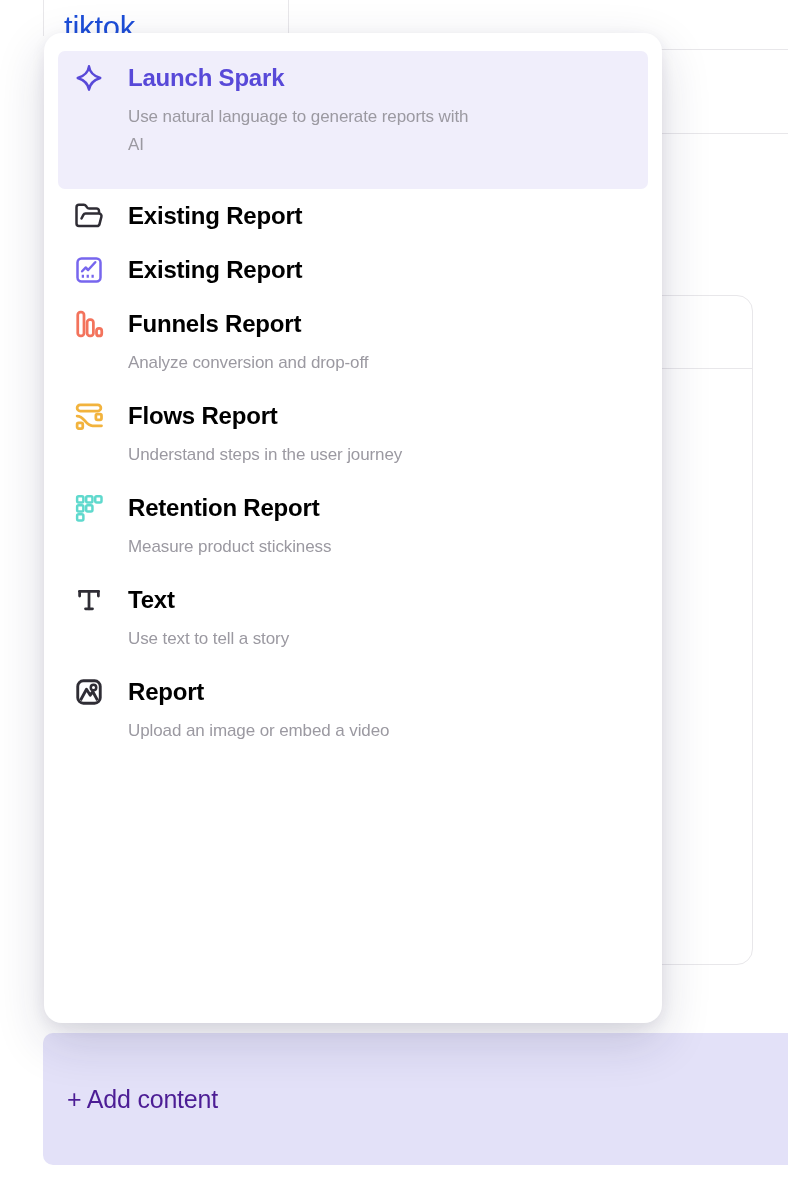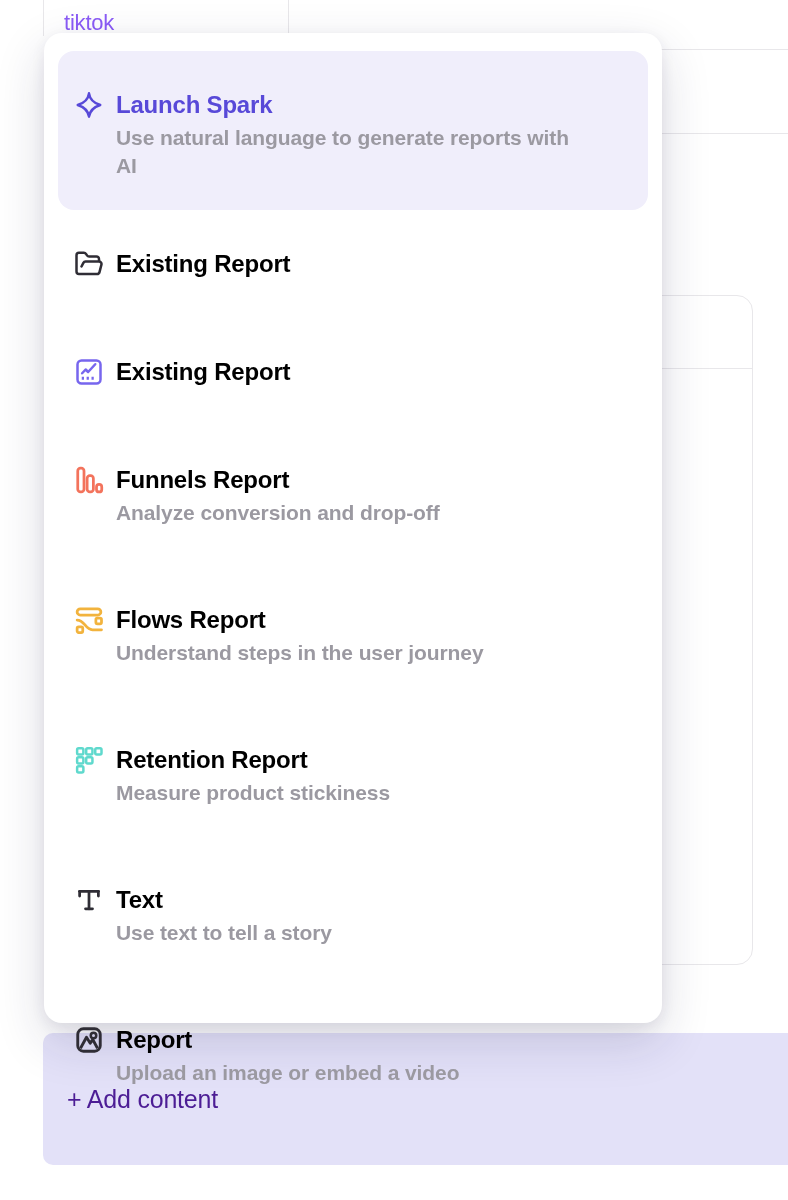--- a/index.html
+++ b/index.html
@@ -1,43 +1,43 @@
 <!DOCTYPE html>
 <html><head>
 <meta charset="utf-8">
 <style>
   * { margin:0; padding:0; box-sizing:border-box; }
   html,body { width:788px; height:1200px; overflow:hidden; background:#ffffff;
               font-family:"Liberation Sans", sans-serif; position:relative; }
 
   
-  .bg-text { position:absolute; left:64px; top:10px; font-size:22px; font-weight:500;
-             color:#8b5cf6; letter-spacing:-0.2px; }
+  .bg-text { position:absolute; left:64px; top:10px; font-size:31px; font-weight:500;
+             color:#1d4ed8; letter-spacing:-0.2px; }
   .bg-vline1 { position:absolute; left:43px; top:0; width:1px; height:36px; background:#e8e7ea; }
   .bg-vline2 { position:absolute; left:288px; top:0; width:1px; height:49px; background:#e8e7ea; }
   .bg-hline1 { position:absolute; left:288px; top:49px; width:500px; height:1px; background:#e8e7ea; }
   .bg-hline2 { position:absolute; left:600px; top:133px; width:188px; height:1px; background:#e8e7ea; }
   .bg-card  { position:absolute; left:460px; top:295px; width:293px; height:670px;
               background:#ffffff; border:1px solid #e8e7ea; border-radius:16px; }
   .bg-card-divider { position:absolute; left:0; right:0; top:72px; height:1px; background:#e8e7ea; }
 
   
   .menu-panel { position:absolute; left:44px; top:33px; width:618px; height:990px;
                 background:#ffffff; border-radius:18px; z-index:10;
                 box-shadow:0 18px 50px rgba(34,28,77,.16), 0 4px 14px rgba(34,28,77,.08);
                 padding:18px 14px 14px; }
-  .menu-item { display:flex; gap:12px; padding:39px 16px; border-radius:16px; cursor:pointer; }
+  .menu-item { display:flex; gap:24px; padding:12px 16px; border-radius:7px; cursor:pointer; }
   .menu-item.highlighted { background:#f0eefb; padding-bottom:30px; }
   .item-icon { width:30px; height:30px; flex:none; }
   .item-icon svg { width:30px; height:30px; display:block; }
   .item-title { font-size:24px; font-weight:600; line-height:30px; color:#000000;
                 letter-spacing:-0.2px; }
   .item-title.accent { color:#5849d8; }
-  .item-desc { font-size:21px; font-weight:700; line-height:28px; color:#9b99a1;
-               margin-top:4px; letter-spacing:-0.1px; }
+  .item-desc { font-size:17px; font-weight:400; line-height:28px; color:#9b99a1;
+               margin-top:10px; letter-spacing:-0.1px; }
   .item-desc.prewrap { white-space:pre-line; }
 
   .ic-spark     { color:#5849d8; }
   .ic-dark      { color:#2f2d35; }
   .ic-insights  { color:#7766ee; }
   .ic-funnels   { color:#f3735c; }
   .ic-flows     { color:#f2b33d; }
   .ic-retention { color:#5fd9cd; }
 
   

